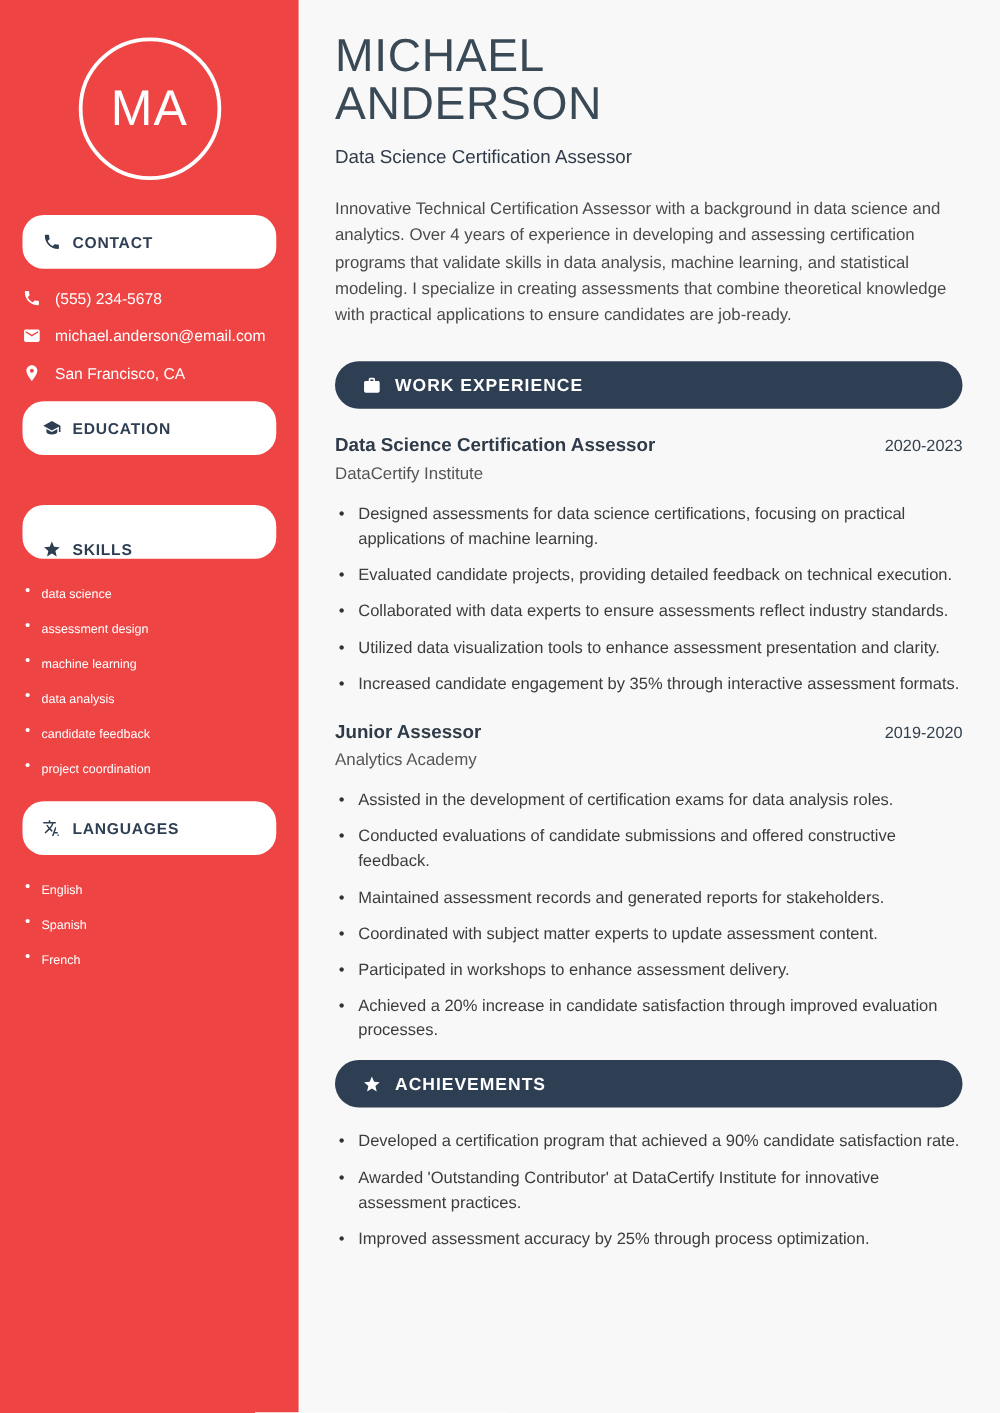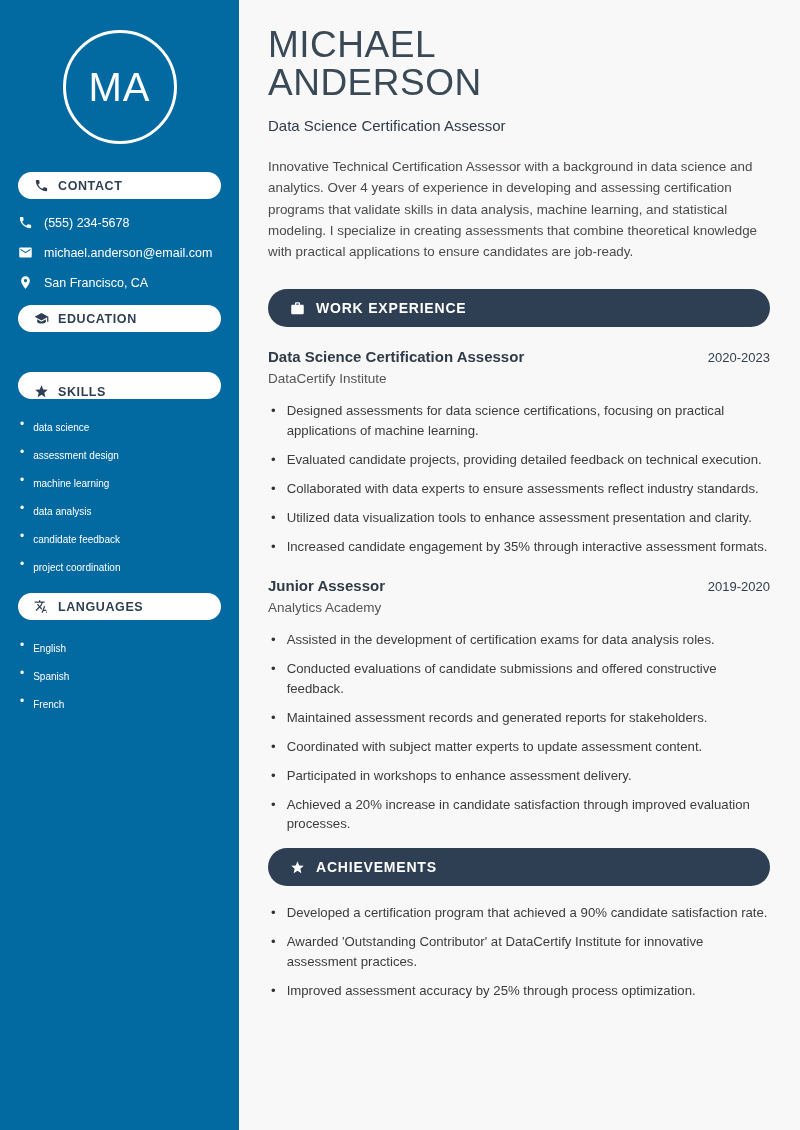--- a/index.html
+++ b/index.html
@@ -9,35 +9,35 @@
     font-family: "Liberation Sans", sans-serif;
     display: flex;
     background: #ffffff;
     overflow: hidden;
   }
 
   
   .sidebar {
     width: 239px;
     flex-shrink: 0;
-    background: #0369a1;
+    background: #ef4444;
     color: #ffffff;
     padding-top: 30px;
   }
   .avatar {
     width: 114px; height: 114px;
     border: 3px solid #ffffff;
     border-radius: 50%;
     margin: 0 auto 28px auto;
     display: flex; align-items: center; justify-content: center;
     font-size: 40px; letter-spacing: 1px; color: #ffffff; font-weight: 400;
   }
   .pill {
     background: #ffffff; color: #2e3f53;
-    border-radius: 17px; height: 27px;
+    border-radius: 17px; height: 43px;
     display: flex; align-items: center; gap: 9px;
     padding: 0 16px; margin: 0 18px 16px 18px;
     font-weight: bold; font-size: 12.5px; letter-spacing: 0.6px;
   }
   .pill svg { width: 15px; height: 15px; fill: #2e3f53; flex-shrink: 0; }
   .contact-row {
     display: flex; align-items: center; gap: 11px;
     padding: 0 18px; margin-bottom: 15px; font-size: 12.5px;
   }
   .contact-row svg { width: 15px; height: 15px; fill: #ffffff; flex-shrink: 0; }

